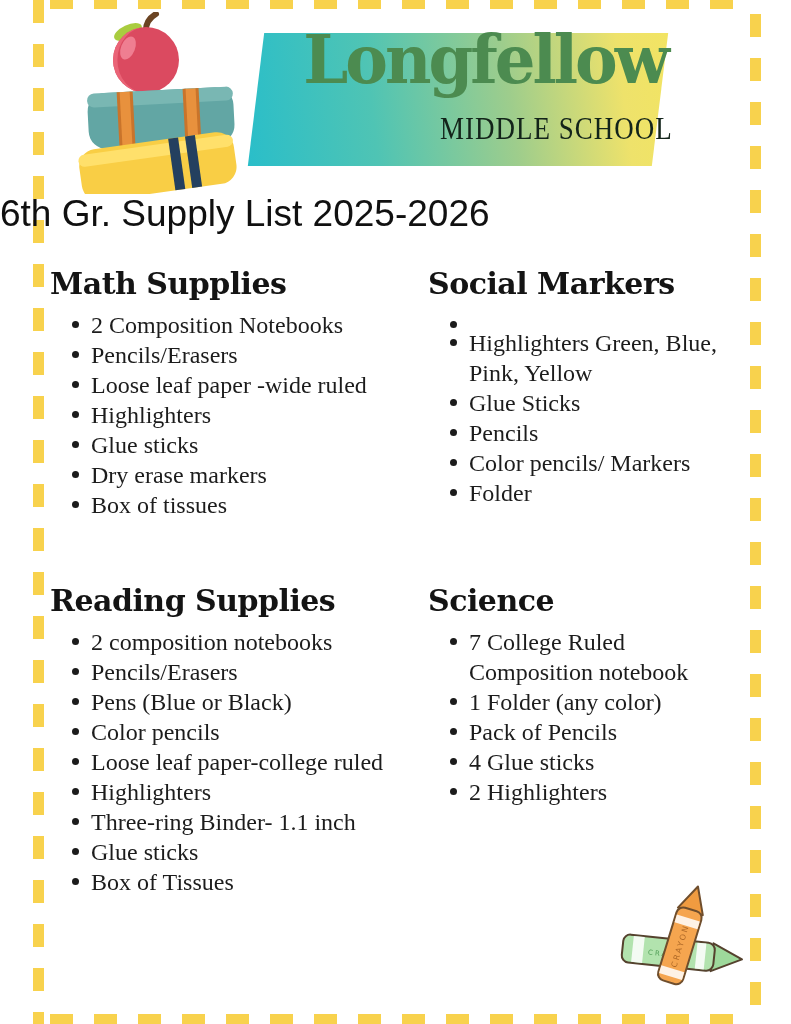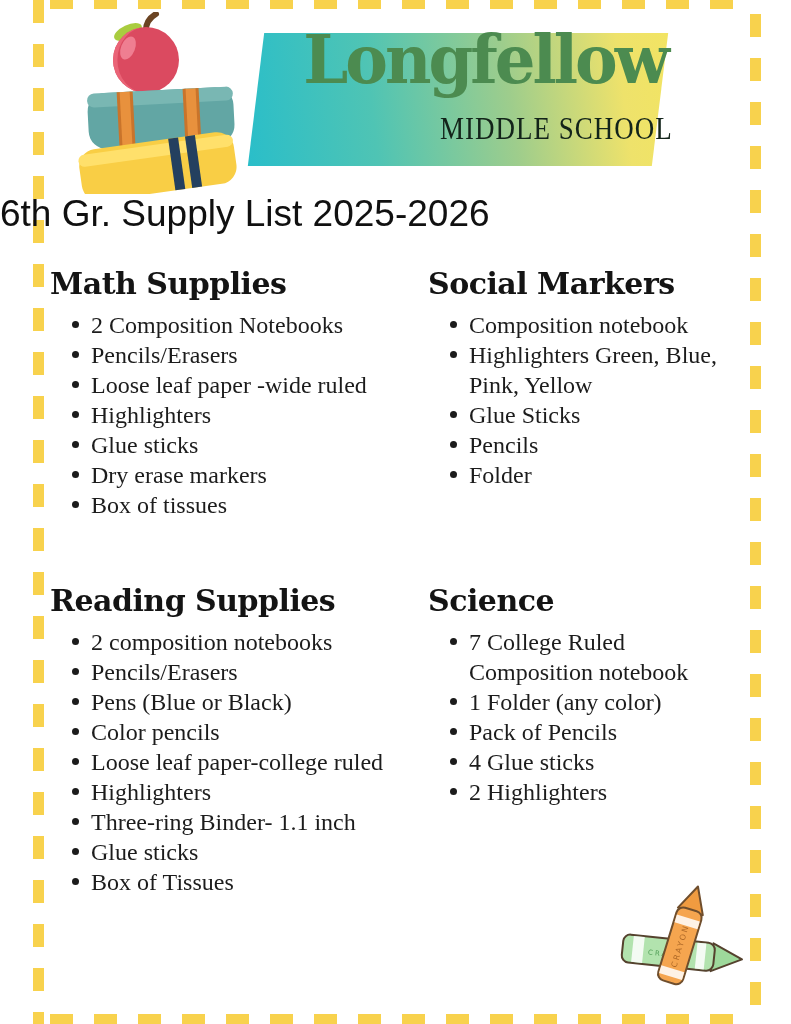--- a/index.html
+++ b/index.html
@@ -145,33 +145,36 @@
             <span class="dot"></span>
             <span class="item-text">Box of tissues</span>
           </li>
         </ul>
     </div>
     <div class="section">
       <h2>Social Markers</h2>
       <ul>
           <li>
             <span class="dot"></span>
-            <span class="item-text">Composition notebook</span>
           </li>
           <li>
             <span class="dot"></span>
             <span class="item-text">Highlighters Green, Blue, Pink, Yellow</span>
           </li>
           <li>
             <span class="dot"></span>
             <span class="item-text">Glue Sticks</span>
           </li>
           <li>
             <span class="dot"></span>
             <span class="item-text">Pencils</span>
+          </li>
+          <li>
+            <span class="dot"></span>
+            <span class="item-text">Color pencils/ Markers</span>
           </li>
           <li>
             <span class="dot"></span>
             <span class="item-text">Folder</span>
           </li>
         </ul>
     </div>
     <div class="section">
       <h2>Reading Supplies</h2>
       <ul>

